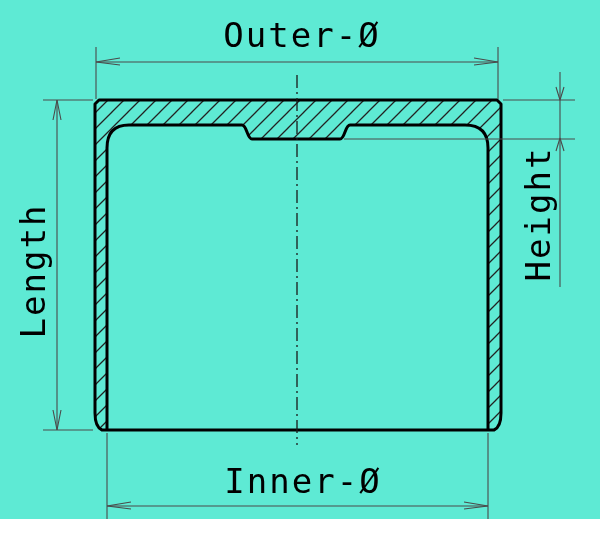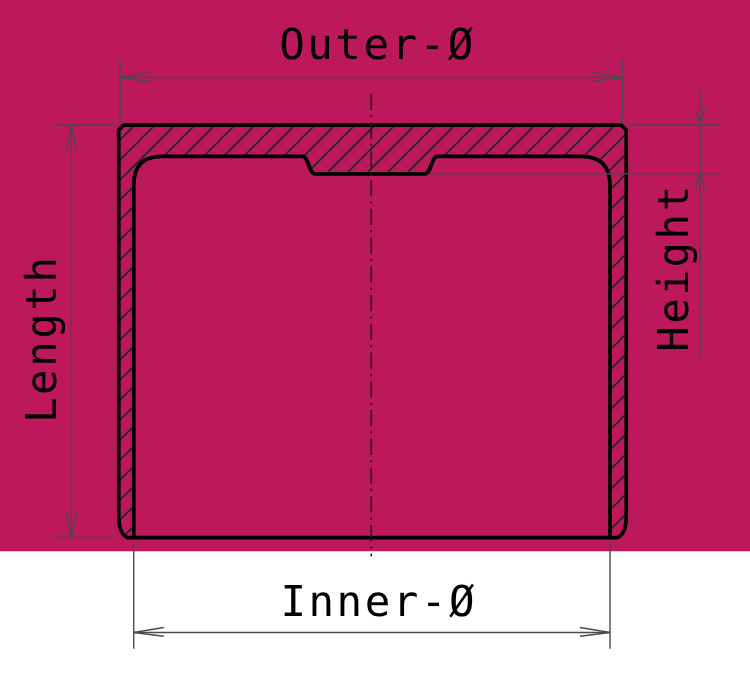--- a/index.html
+++ b/index.html
@@ -7,22 +7,22 @@
     margin: 0;
     padding: 0;
     background: #ffffff;
     width: 600px;
     height: 553px;
     overflow: hidden;
   }
   .stage {
     position: relative;
     width: 600px;
-    height: 441px;
-    background: #be185d;
+    height: 519px;
+    background: #5eead4;
     font-family: "DejaVu Sans Mono", "Liberation Mono", monospace;
   }
   svg { display: block; }
   text {
     font-family: "DejaVu Sans Mono", "Liberation Mono", monospace;
     font-size: 34px;
     letter-spacing: 2px;
     fill: #000000;
   }
   .dim-line path, .dim-line line { fill: none; }

